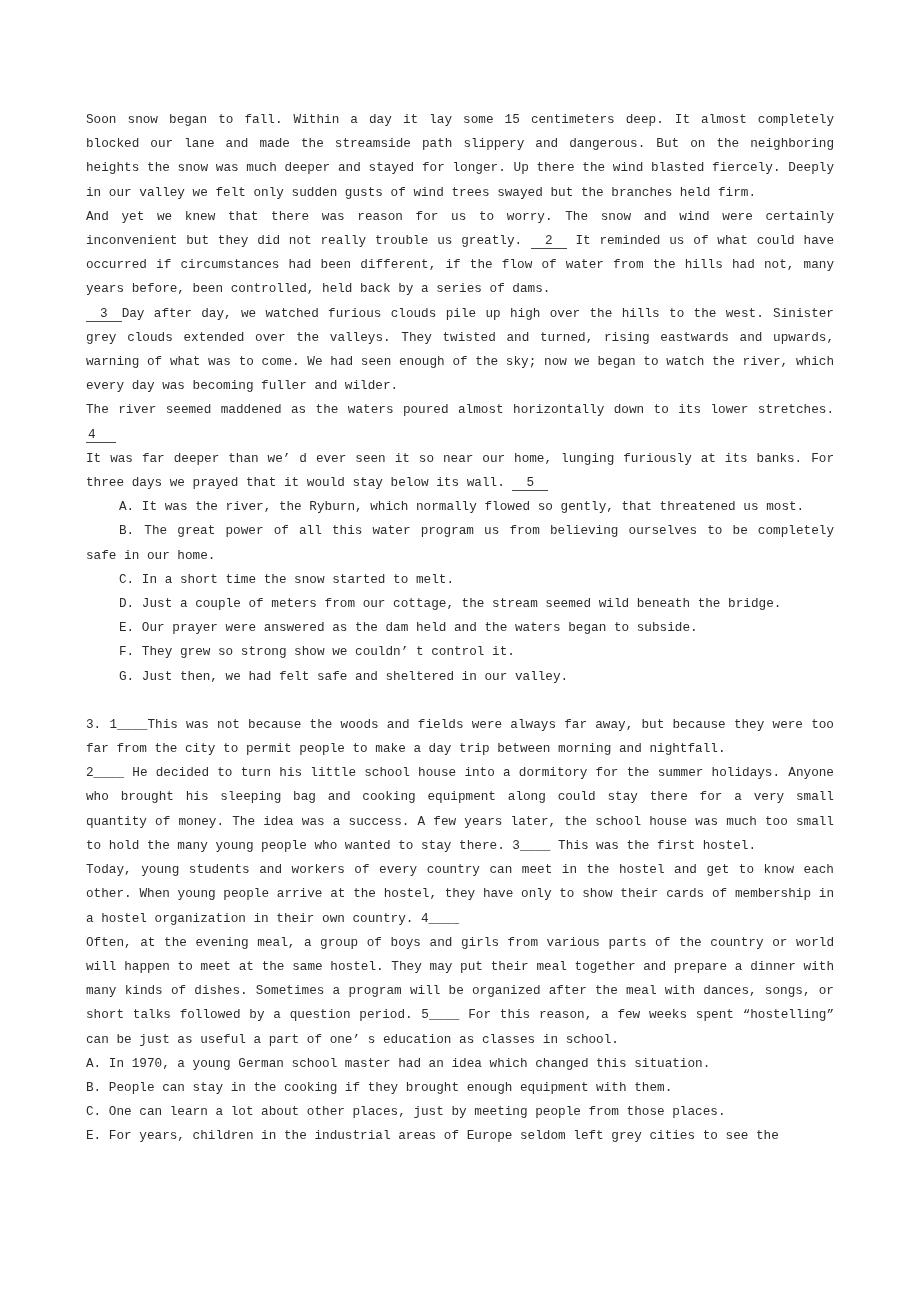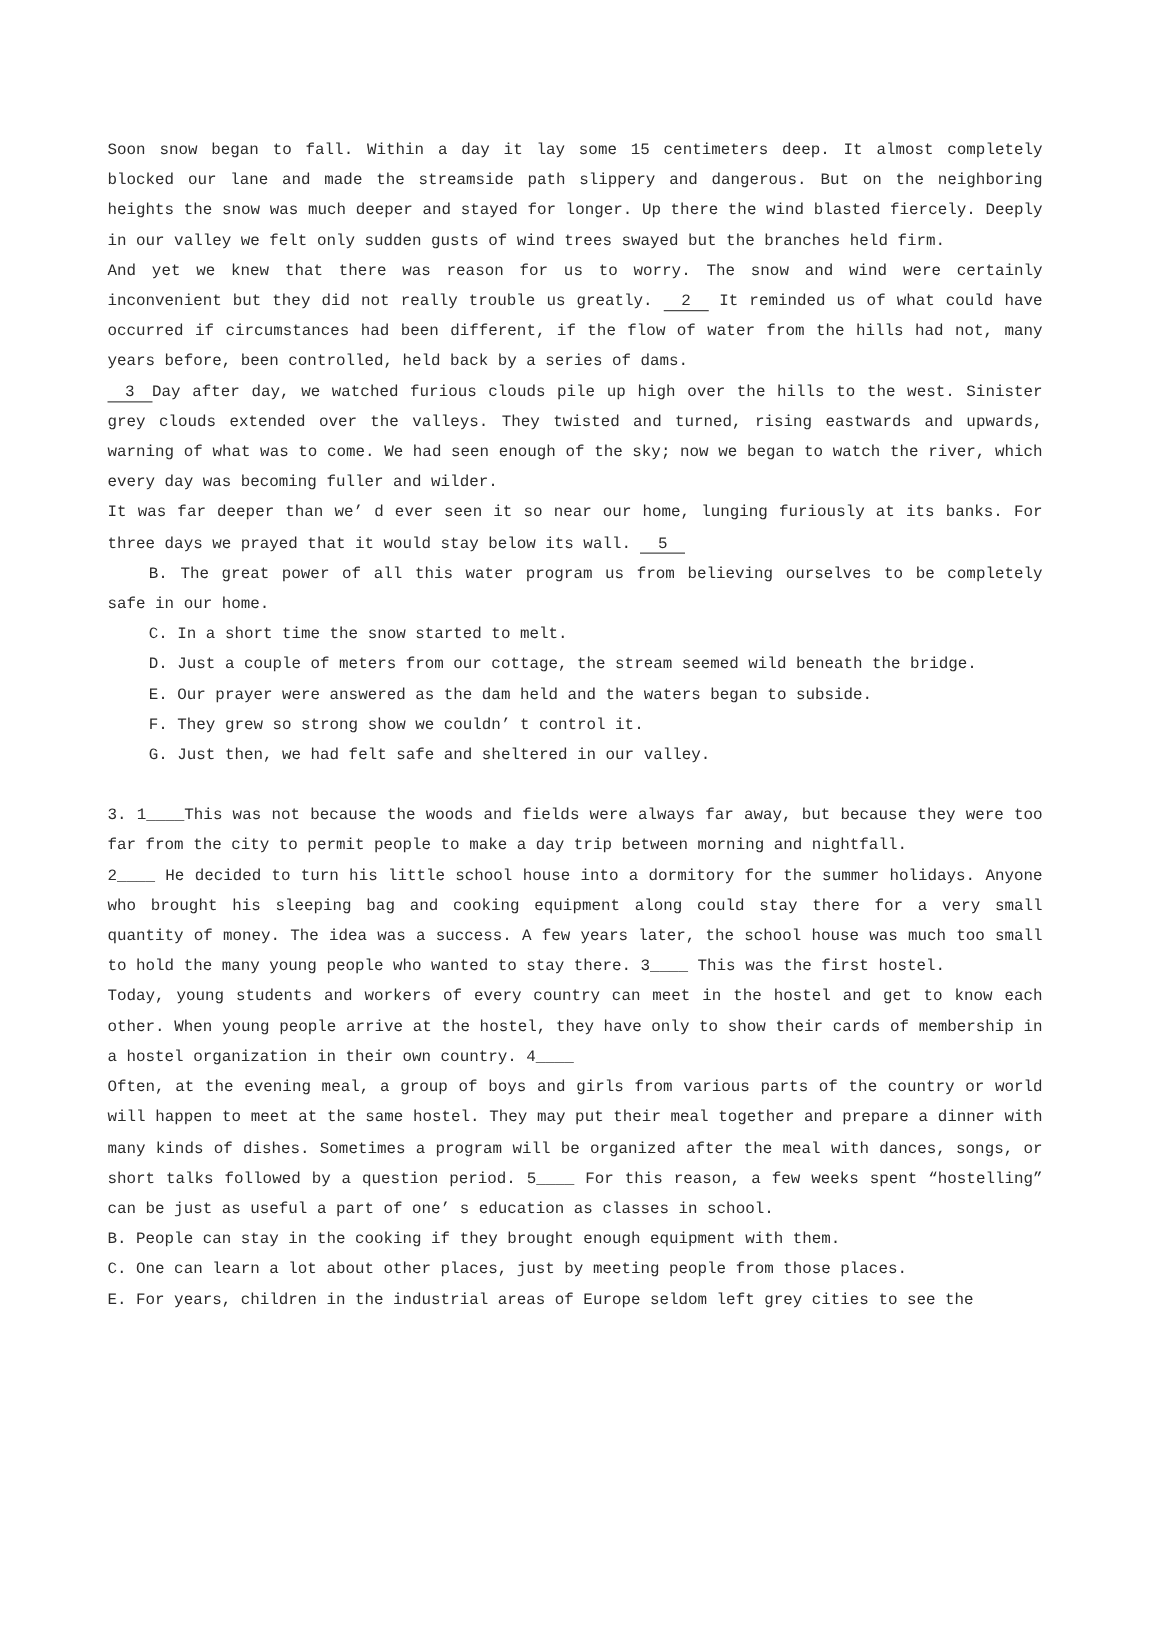--- a/index.html
+++ b/index.html
@@ -55,40 +55,44 @@
 
   <section>
     <p class="para"><span>Soon snow began to fall. Within a day it lay some 15 centimeters deep. It almost completely blocked our lane and made the streamside path slippery and dangerous. But on the neighboring heights the snow was much deeper and stayed for longer. Up there the wind blasted fiercely. Deeply in our valley we felt only sudden gusts of wind trees swayed but the branches held firm.</span></p>
 
     <p class="para"><span>And yet we knew that there was reason for us to worry. The snow and wind were certainly inconvenient but they did not really trouble us greatly.</span>
       <span class="blank">2</span>
       <span>It reminded us of what could have occurred if circumstances had been different, if the flow of water from the hills had not, many years before, been controlled, held back by a series of dams.</span></p>
 
     <p class="para"><span class="blank">3</span><span>Day after day, we watched furious clouds pile up high over the hills to the west. Sinister grey clouds extended over the valleys. They twisted and turned, rising eastwards and upwards, warning of what was to come. We had seen enough of the sky; now we began to watch the river, which every day was becoming fuller and wilder.</span></p>
 
+    <p class="para"><span>The river seemed maddened as the waters poured almost horizontally down to its lower stretches.</span>
+      <span class="blank left">4</span></p>
 
     <p class="para"><span>It was far deeper than we’ d ever seen it so near our home, lunging furiously at its banks. For three days we prayed that it would stay below its wall.</span>
       <span class="blank">5</span></p>
 
     <div>
+      <p class="option-indent">A. It was the river, the Ryburn, which normally flowed so gently, that threatened us most.</p>
       <p class="option-indent">B. The great power of all this water program us from believing ourselves to be completely safe in our home.</p>
       <p class="option-indent">C. In a short time the snow started to melt.</p>
       <p class="option-indent">D. Just a couple of meters from our cottage, the stream seemed wild beneath the bridge.</p>
       <p class="option-indent">E. Our prayer were answered as the dam held and the waters began to subside.</p>
       <p class="option-indent">F. They grew so strong show we couldn’ t control it.</p>
       <p class="option-indent">G. Just then, we had felt safe and sheltered in our valley.</p>
     </div>
   </section>
 
   <section class="exercise-3">
     <p class="para">3. 1____This was not because the woods and fields were always far away, but because they were too far from the city to permit people to make a day trip between morning and nightfall.</p>
     <p class="para">2____ He decided to turn his little school house into a dormitory for the summer holidays. Anyone who brought his sleeping bag and cooking equipment along could stay there for a very small quantity of money. The idea was a success. A few years later, the school house was much too small to hold the many young people who wanted to stay there. 3____ This was the first hostel.</p>
     <p class="para">Today, young students and workers of every country can meet in the hostel and get to know each other. When young people arrive at the hostel, they have only to show their cards of membership in a hostel organization in their own country. 4____</p>
     <p class="para">Often, at the evening meal, a group of boys and girls from various parts of the country or world will happen to meet at the same hostel. They may put their meal together and prepare a dinner with many kinds of dishes. Sometimes a program will be organized after the meal with dances, songs, or short talks followed by a question period. 5____ For this reason, a few weeks spent “hostelling” can be just as useful a part of one’ s education as classes in school.</p>
 
     <div>
+      <p class="option-flush">A. In 1970, a young German school master had an idea which changed this situation.</p>
       <p class="option-flush">B. People can stay in the cooking if they brought enough equipment with them.</p>
       <p class="option-flush">C. One can learn a lot about other places, just by meeting people from those places.</p>
       <p class="option-flush">E. For years, children in the industrial areas of Europe seldom left grey cities to see the</p>
     </div>
   </section>
 
 </div>
 
 </body></html>

